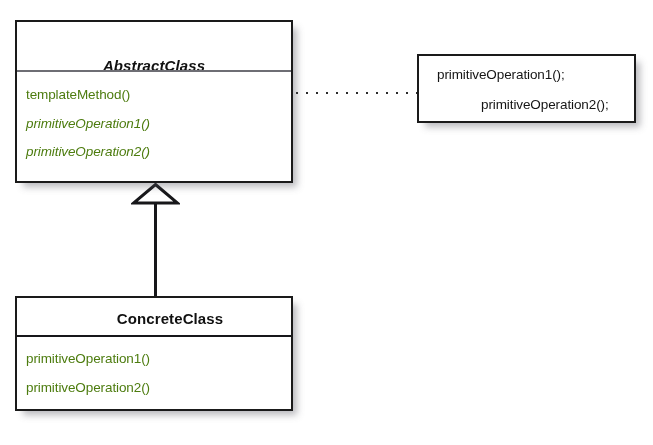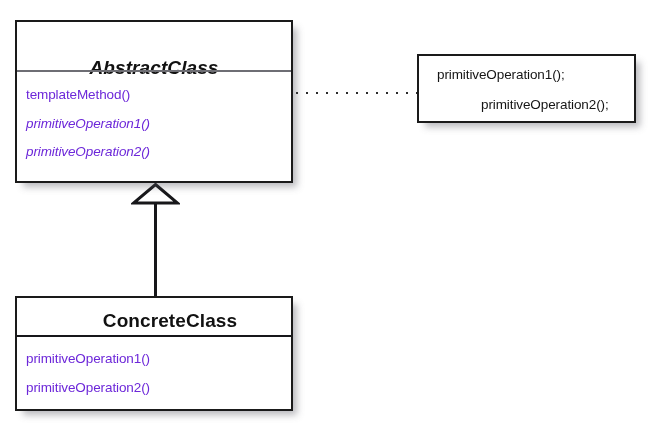--- a/index.html
+++ b/index.html
@@ -33,40 +33,40 @@
     box-shadow: 6px 6px 7px -2px rgba(90, 90, 100, 0.42);
   }
 
   
   .class-title {
     position: absolute;
     left: 0;
     right: 0;
     text-align: center;
     color: #111111;
-    font-size: 19px;
+    font-size: 15px;
     font-weight: bold;
     letter-spacing: 0.1px;
     white-space: nowrap;
   }
   .title-abstract { font-style: italic; }
   .title-concrete { font-style: normal; padding-left: 32px; }
 
   .divider {
     position: absolute;
     left: 0;
     right: 0;
     height: 2px;
   }
   .divider-gray { background: #6e6e74; }
   .divider-dark { background: #17171a; }
 
   .member {
     position: absolute;
-    color: #6d28d9;
+    color: #4d7c0f;
     font-size: 13.5px;
     font-weight: normal;
     white-space: nowrap;
     letter-spacing: -0.1px;
   }
   .member-italic { font-style: italic; }
 
   .note-line {
     position: absolute;
     color: #151515;

